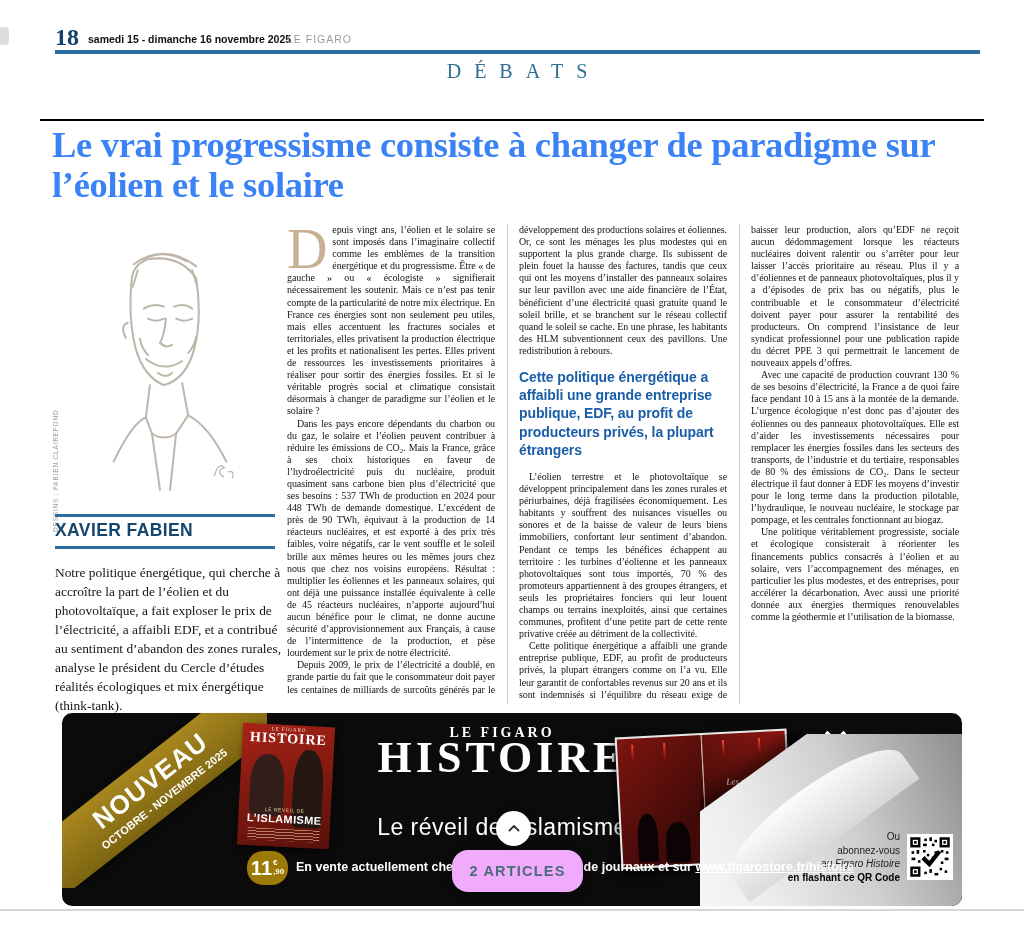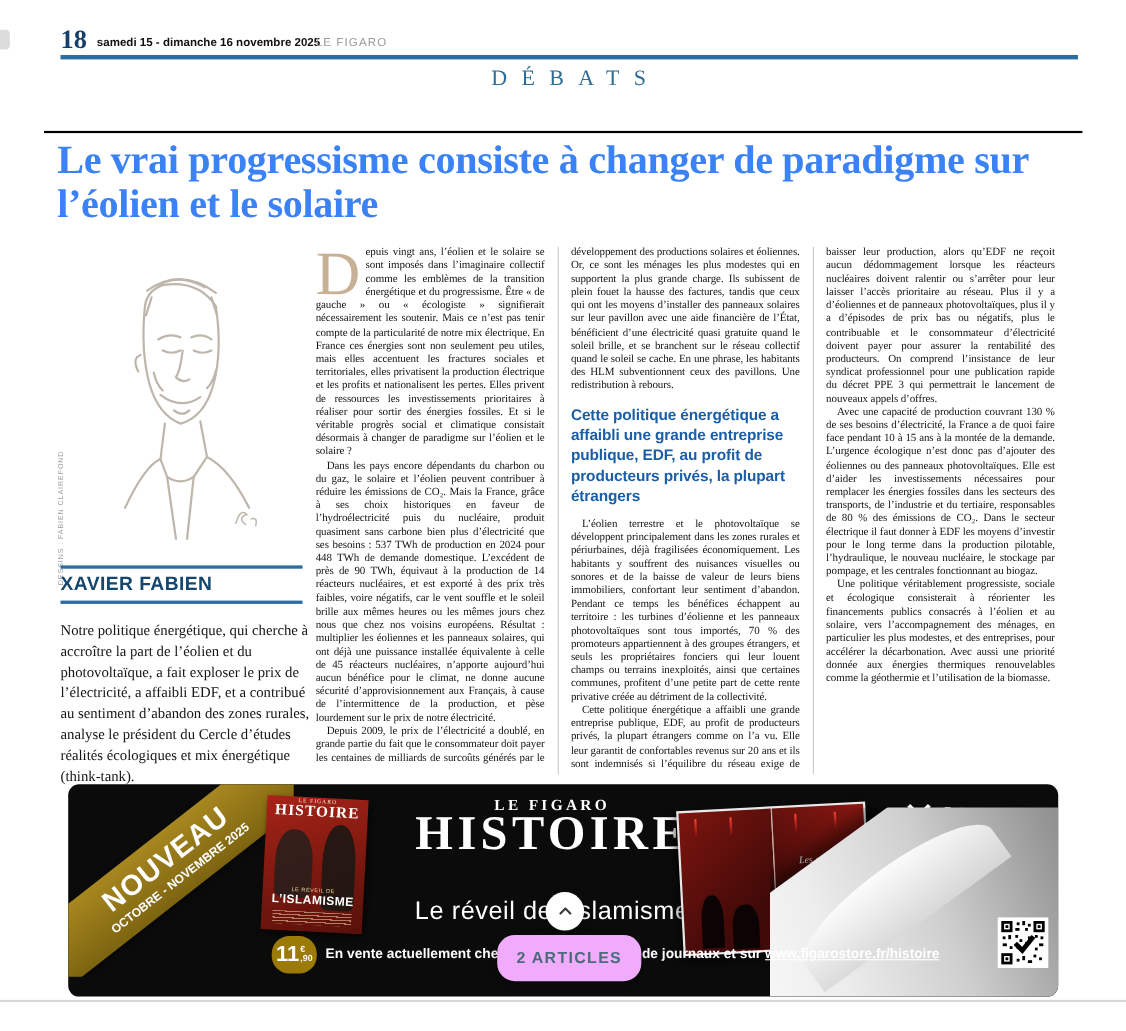--- a/index.html
+++ b/index.html
@@ -233,20 +233,26 @@
       <div class="fb-icon">f</div>
       <div class="social">
         <div>Retrouvez</div>
         <div class="it">Le Figaro Histoire</div>
         <div>sur X et Facebook</div>
       </div>
 
       <div class="curl-wrap">
         <div class="curl-sheet"></div>
         <div class="curl-lip"></div>
+      </div>
+      <div class="curl-text">
+        <div>Ou</div>
+        <div>abonnez-vous</div>
+        <div class="it">au Figaro Histoire</div>
+        <div class="bd">en flashant ce QR Code</div>
       </div>
       <div class="qr">
         <svg viewBox="0 0 33 33">
           <rect x="0" y="0" width="33" height="33" fill="#fff"></rect>
           <g fill="#000">
             <rect x="1" y="1" width="8" height="8"></rect>
               <rect x="3" y="3" width="4" height="4" fill="#fff"></rect>
               <rect x="4" y="4" width="2" height="2"></rect>
             <rect x="24" y="1" width="8" height="8"></rect>
               <rect x="26" y="3" width="4" height="4" fill="#fff"></rect>

